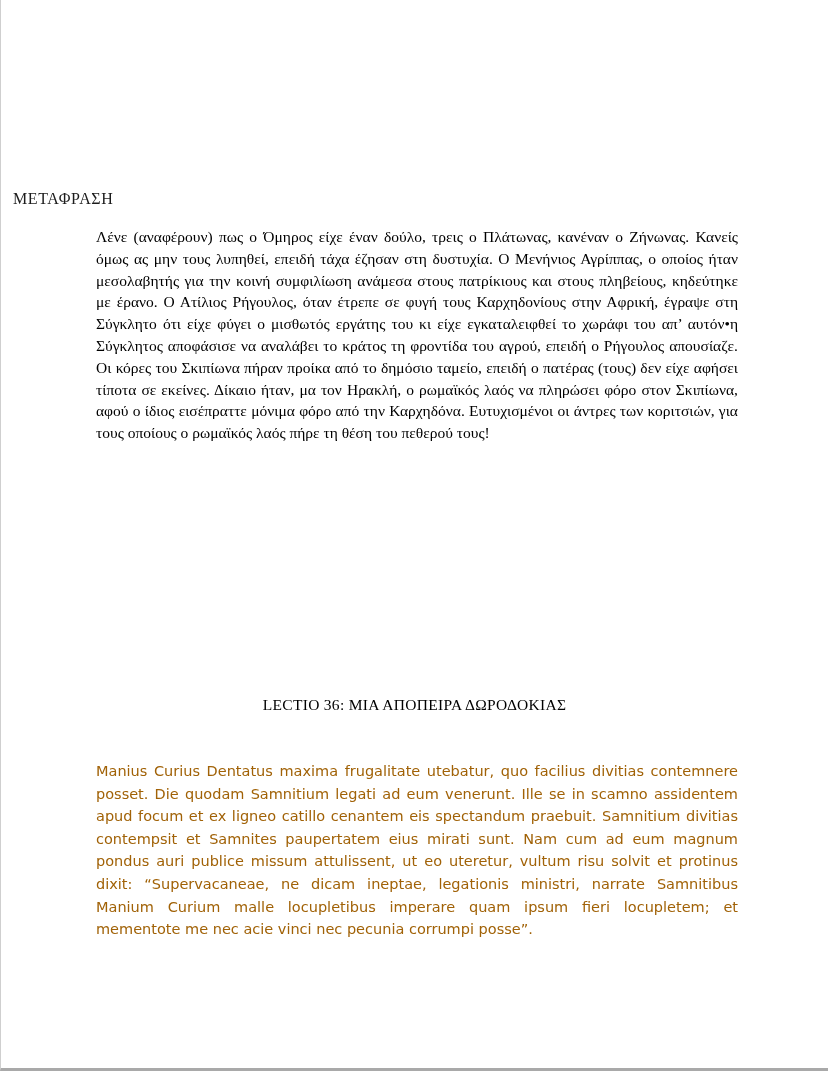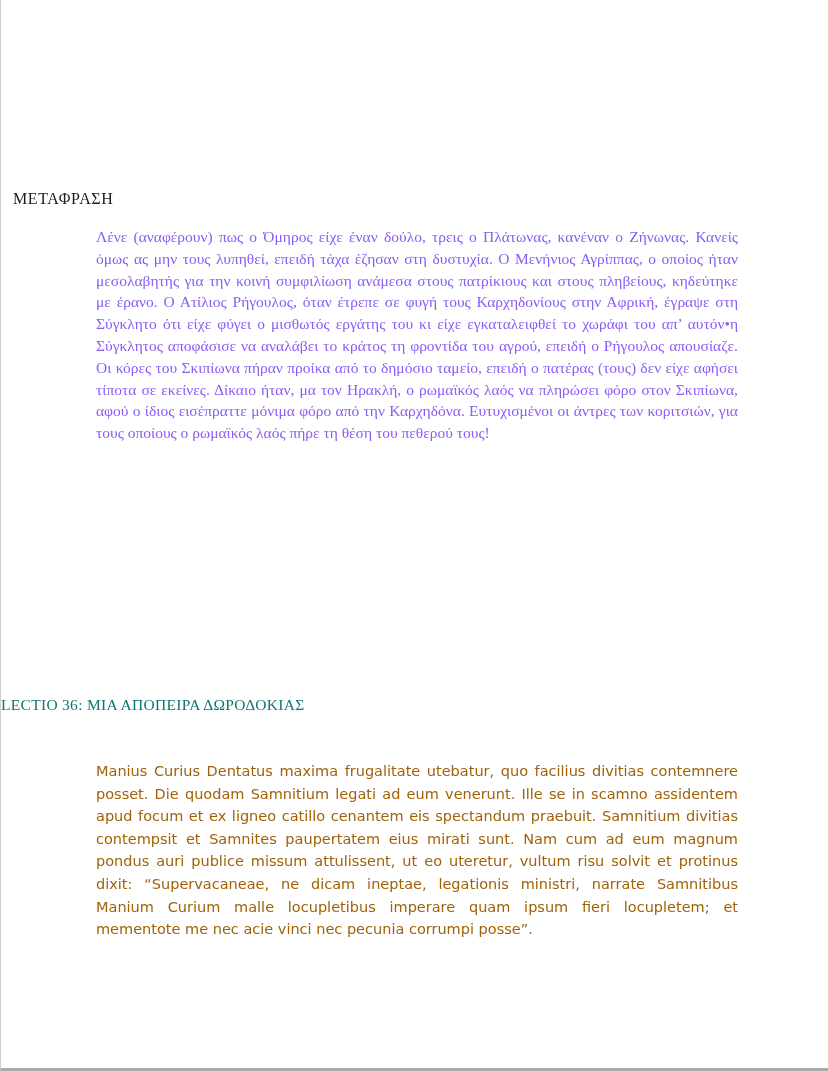--- a/index.html
+++ b/index.html
@@ -31,32 +31,32 @@
   }
   .greek-paragraph {
     position: absolute;
     top: 226px;
     left: 95px;
     width: 642px;
     font-family: "Liberation Serif", serif;
     font-size: 15.5px;
     line-height: 21.8px;
     text-align: justify;
-    color: #8b5cf6;
+    color: #000000;
   }
   .lectio-heading {
     position: absolute;
     top: 696px;
     left: 0;
     width: 100%;
-    text-align: left;
+    text-align: center;
     font-family: "Liberation Serif", serif;
     font-size: 15.5px;
     letter-spacing: 0.3px;
-    color: #0f766e;
+    color: #000000;
   }
   .latin-paragraph {
     position: absolute;
     top: 760px;
     left: 95px;
     width: 642px;
     font-family: "DejaVu Sans", sans-serif;
     font-size: 14.5px;
     line-height: 22.6px;
     text-align: justify;

